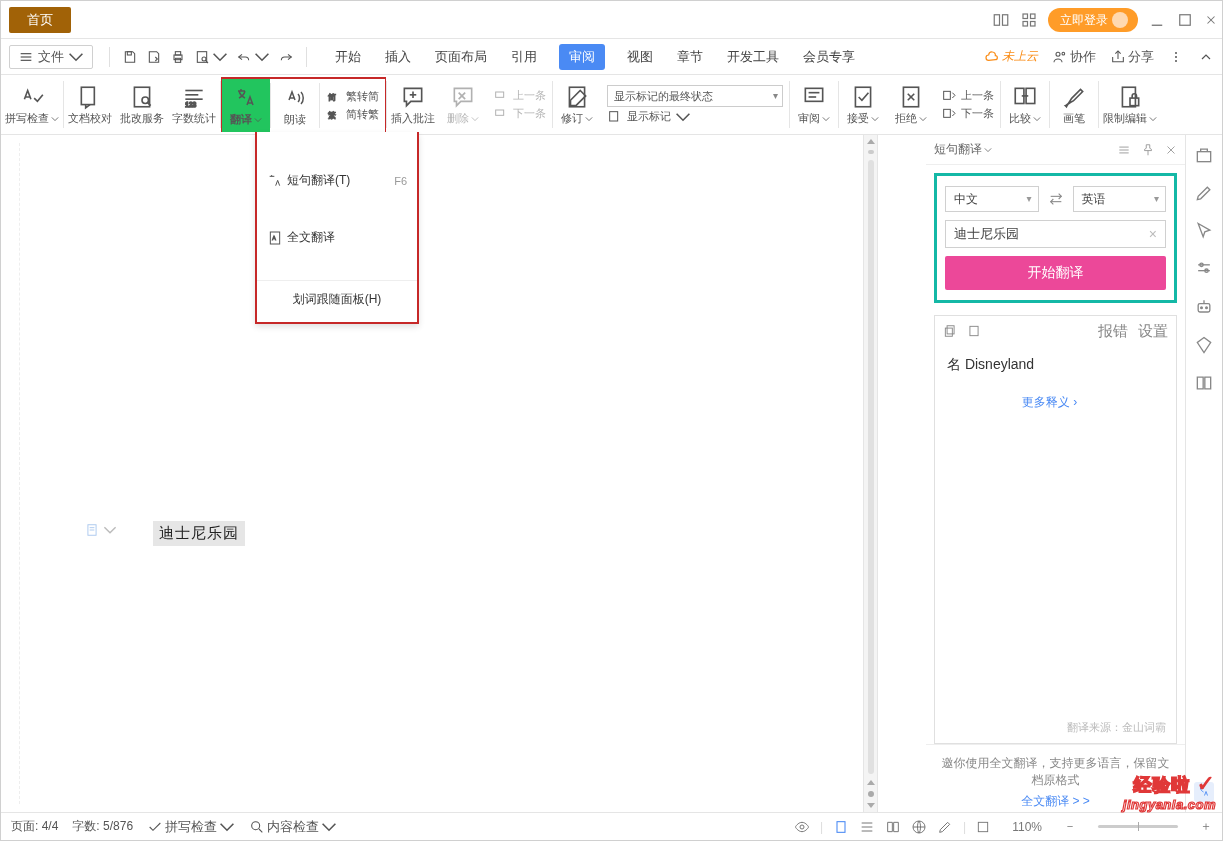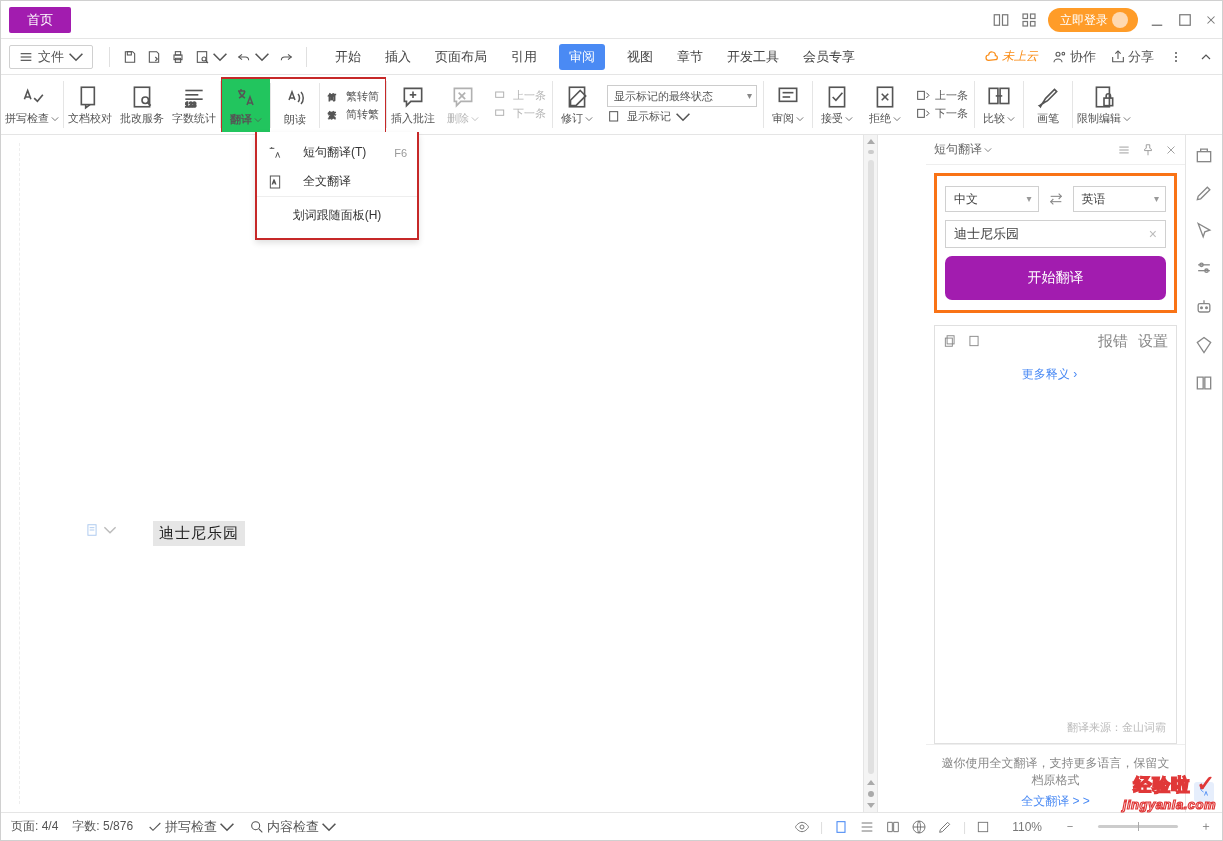--- a/index.html
+++ b/index.html
@@ -1,21 +1,21 @@
 <!DOCTYPE html>
 <html><head>
 <meta charset="utf-8">
 <style>
   html,body{margin:0;padding:0;font-family:"Microsoft YaHei","PingFang SC",Arial,sans-serif;font-size:12px;color:#444;background:#fff;}
   *{box-sizing:border-box;}
   svg{display:block;}
   .app{width:1223px;height:841px;position:relative;display:flex;flex-direction:column;border:1px solid #d0d0d0;overflow:hidden;}
   
   .titlebar{height:38px;display:flex;align-items:center;padding:0 4px;border-bottom:1px solid #e5e5e5;}
-  .home-tab{background:#a21caf;color:#fff;height:26px;line-height:26px;padding:0 18px;border-radius:2px;margin-left:4px;font-size:13px;text-align:center;}
+  .home-tab{background:#a16207;color:#fff;height:26px;line-height:26px;padding:0 18px;border-radius:2px;margin-left:4px;font-size:13px;text-align:center;}
   .tbar-right{margin-left:auto;display:flex;align-items:center;gap:10px;}
   .login-btn{background:#ff9c28;color:#fff;height:24px;line-height:24px;padding:0 10px 0 12px;border-radius:12px;display:flex;align-items:center;gap:4px;font-size:12px;}
   .login-btn .avatar{width:16px;height:16px;border-radius:50%;background:#ffd9b0;}
   .wicon{width:18px;height:18px;color:#777;display:flex;align-items:center;justify-content:center;}
   .wicon svg{width:100%;height:100%;}
   .win-x{width:14px;height:14px;}
   
   .menubar{height:36px;display:flex;align-items:center;padding:0 8px;border-bottom:1px solid #e5e5e5;gap:8px;position:relative;}
   .qbtn{display:flex;align-items:center;gap:2px;color:#555;font-size:13px;}
   .qbtn svg{width:16px;height:16px;}
@@ -36,47 +36,47 @@
   .rsep{width:1px;background:#e5e5e5;margin:4px 0;}
   .two-stack{display:flex;flex-direction:column;justify-content:center;gap:2px;padding:2px 6px;}
   .two-stack .row2{display:flex;align-items:center;gap:4px;font-size:11px;white-space:nowrap;color:#555;}
   .two-stack .row2 svg{width:16px;height:16px;flex:0 0 auto;}
   .select-box{border:1px solid #ccc;height:22px;line-height:20px;font-size:11px;padding:0 18px 0 6px;background:#fff;position:relative;white-space:nowrap;color:#555;}
   .select-box::after{content:"▾";position:absolute;right:4px;top:0;color:#888;font-size:10px;}
   
   .translate-group{border:1px solid #c62828;border-top:2px solid #c62828;border-bottom:none;position:relative;z-index:10;background:#fff;}
   
   .translate-dd{position:absolute;left:254px;top:131px;width:164px;background:#fff;border:2px solid #c62828;border-top:none;box-shadow:0 3px 6px rgba(0,0,0,.12);z-index:50;padding:6px 0;}
-  .dd-item{display:flex;align-items:center;padding:6px 10px;font-size:12px;color:#333;gap:20px;}
+  .dd-item{display:flex;align-items:center;padding:6px 10px;font-size:12px;color:#333;gap:4px;margin-top:28px;}
   .dd-item .kb{margin-left:auto;color:#999;font-size:11px;}
   .dd-center{justify-content:center;border-top:1px solid #eee;padding-top:10px;padding-bottom:8px;}
   
   .main{flex:1;display:flex;min-height:0;background:#fff;}
   .doc-area{flex:1;border-right:1px solid #e5e5e5;position:relative;overflow:hidden;background:#fff;}
   .doc-gutter{position:absolute;left:18px;top:8px;bottom:8px;width:0;border-left:1px dashed #eee;}
   .page-mark{position:absolute;left:84px;top:388px;display:flex;align-items:center;gap:4px;color:#bbb;}
   .page-mark svg{width:14px;height:14px;}
   .sel-text{position:absolute;left:152px;top:386px;background:#e6e6e6;padding:3px 6px;font-size:15px;letter-spacing:1px;color:#222;}
   .vscroll{width:14px;background:#f4f4f4;border-right:1px solid #e5e5e5;display:flex;flex-direction:column;align-items:center;padding:4px 0;gap:6px;}
   .vscroll .tri{width:0;height:0;border-left:4px solid transparent;border-right:4px solid transparent;}
   .vscroll .up{border-bottom:5px solid #aaa;}
   .vscroll .down{border-top:5px solid #aaa;}
   .vscroll .thumb{flex:1;background:#e0e0e0;width:6px;border-radius:3px;}
   
   .panel{width:260px;border-right:1px solid #e5e5e5;display:flex;flex-direction:column;background:#fff;margin-left:48px;}
   .panel-hdr{height:30px;display:flex;align-items:center;padding:0 8px;color:#666;font-size:12px;border-bottom:1px solid #eee;}
   .panel-hdr .picons{margin-left:auto;display:flex;gap:10px;align-items:center;color:#999;}
-  .highlight-box{margin:8px;border:3px solid #f97316;padding:10px 8px;display:flex;flex-direction:column;gap:8px;}
+  .highlight-box{margin:8px;border:3px solid #14b8a6;padding:10px 8px;display:flex;flex-direction:column;gap:8px;}
   .langrow{display:flex;align-items:center;gap:6px;}
   .langsel{flex:1;border:1px solid #d0d0d0;height:26px;line-height:24px;padding:0 8px;font-size:12px;position:relative;background:#fff;color:#444;}
   .langsel::after{content:"▾";position:absolute;right:6px;color:#999;font-size:10px;}
   .swap{width:22px;height:22px;display:flex;align-items:center;justify-content:center;color:#888;}
   .input-line{border:1px solid #d0d0d0;height:28px;display:flex;align-items:center;padding:0 8px;font-size:13px;color:#444;background:#fff;}
   .input-line .clr{margin-left:auto;color:#bbb;font-size:14px;cursor:pointer;}
-  .start-btn{background:#a21caf;color:#fff;height:44px;display:flex;align-items:center;justify-content:center;border-radius:7px;font-size:14px;}
+  .start-btn{background:#ec4899;color:#fff;height:34px;display:flex;align-items:center;justify-content:center;border-radius:2px;font-size:14px;}
   .result-area{margin:4px 8px 0;border:1px solid #e0e0e0;flex:1;display:flex;flex-direction:column;}
   .res-top{height:30px;display:flex;align-items:center;padding:0 8px;gap:10px;color:#888;font-size:15px;}
   .res-top .rt-right{margin-left:auto;display:flex;gap:10px;}
   .res-body{padding:10px 12px;font-size:14px;color:#333;}
   .more-link{margin-top:10px;text-align:center;padding-right:12px;color:#4a8af4;font-size:12px;}
   .res-src{margin-top:auto;padding:8px 10px;text-align:right;color:#bbb;font-size:11px;}
   .invite{padding:10px 12px 4px;text-align:center;color:#888;font-size:12px;border-top:1px solid #eee;}
   .invite-link{text-align:center;color:#4a8af4;font-size:12px;padding-bottom:2px;}
   
   .sidestrip{width:36px;display:flex;flex-direction:column;align-items:center;padding-top:10px;gap:18px;color:#888;}
@@ -386,21 +386,21 @@
         </div>
       <div class="rlabel">
           <span>修订</span>
           <svg class="caret" viewBox="0 0 10 10" width="8" height="8">
             <path d="M1 3l4 4 4-4" fill="none" stroke="currentColor"></path>
           </svg>
         </div>
     </div>
     <div class="two-stack">
       <div class="row2">
-          <div class="select-box" style="width:150px">显示标记的最终状态</div>
+          <div class="select-box" style="width:176px">显示标记的最终状态</div>
         </div>
       <div class="row2">
           <svg viewBox="0 0 24 24" fill="none" stroke="#555" stroke-width="1.5">
             <rect x="4" y="4" width="12" height="14"></rect>
           </svg>
           <span>显示标记</span>
           <svg class="caret" viewBox="0 0 10 10" width="8" height="8">
             <path d="M1 3l4 4 4-4" fill="none" stroke="currentColor"></path>
           </svg>
         </div>
@@ -604,20 +604,23 @@
               <rect x="4" y="7" width="12" height="14"></rect>
             </svg>
           <svg width="14" height="14" viewBox="0 0 24 24" fill="none" stroke="currentColor" stroke-width="1.6">
               <rect x="5" y="4" width="14" height="16"></rect>
             </svg>
           <div class="rt-right">
             <span>报错</span>
             <span>设置</span>
           </div>
         </div>
+        <div class="res-body">
+          <span>名</span> <span>Disneyland</span>
+        </div>
         <div class="more-link">更多释义 ›</div>
         <div class="res-src">翻译来源：金山词霸</div>
       </div>
       <div class="invite">邀你使用全文翻译，支持更多语言，保留文档原格式</div>
       <div class="invite-link">全文翻译 &gt; &gt;</div>
     </div>
 
     <div class="sidestrip">
       <div class="ssbtn">
           <svg viewBox="0 0 24 24" fill="none" stroke="currentColor" stroke-width="1.6">

